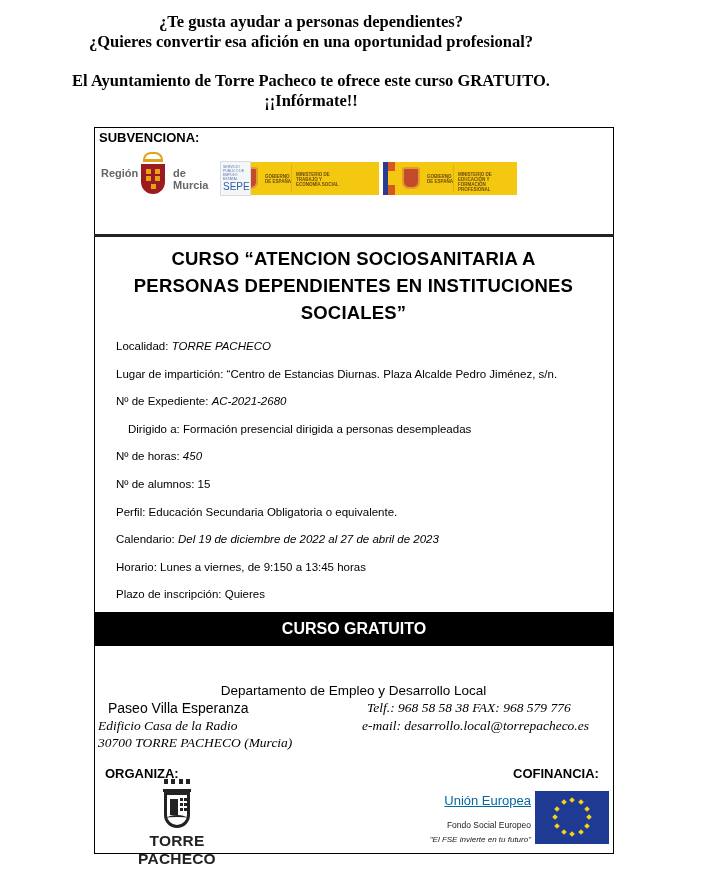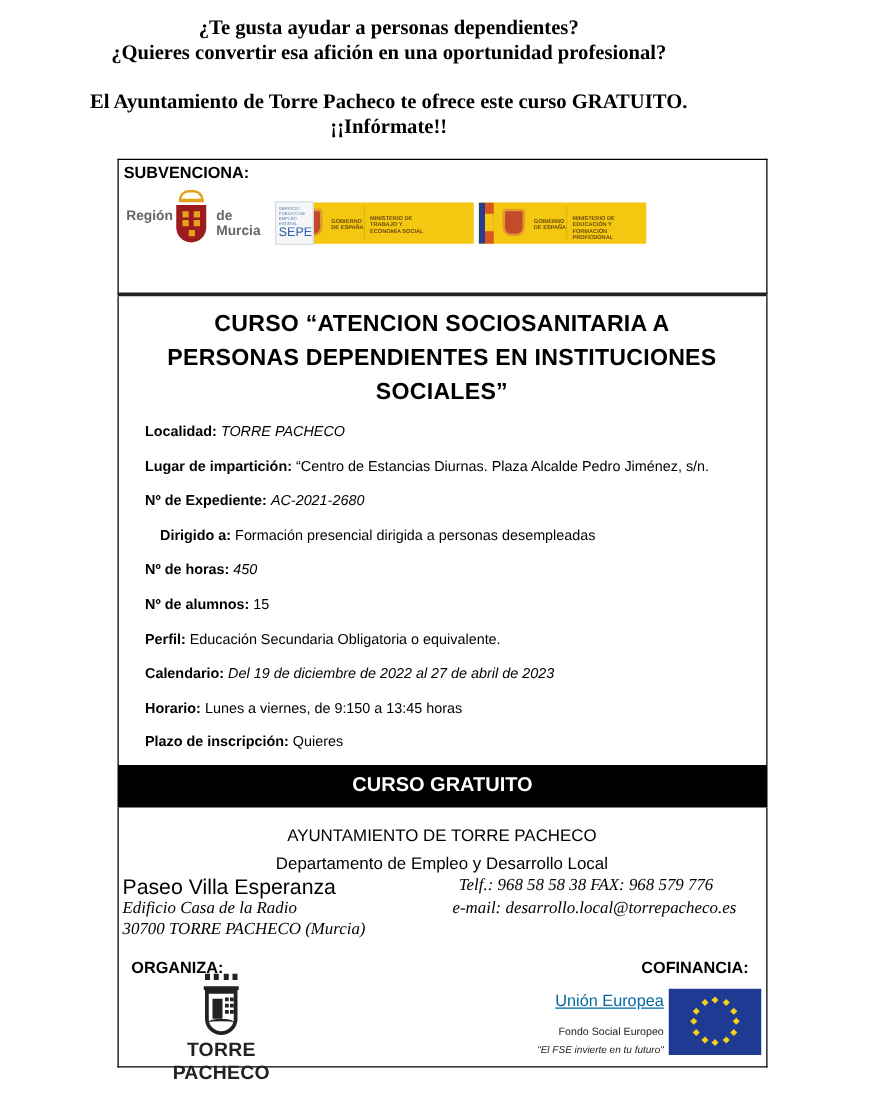--- a/index.html
+++ b/index.html
@@ -38,25 +38,25 @@
   .sepe .t2 { position: absolute; left: 2px; bottom: 3px; font-size: 10px; color: #2e5fa9; }
 
   .sef { position: absolute; left: 436px; top: 26px; width: 60px; height: 55px; }
   .sef .big { font-size: 32px; font-weight: bold; font-style: italic; color: #2d77c4; line-height: 34px; letter-spacing: -1px; }
   .sef .s1 { font-size: 4.5px; color: #444; line-height: 5px; }
   .sef .s2 { font-size: 4.5px; color: #222; font-weight: bold; line-height: 5px; }
 
   .title { position: absolute; left: 0; top: 8px; width: 517px; text-align: center; font-weight: 900; font-size: 18.5px; line-height: 27px; letter-spacing: 0.2px; }
 
   .info { position: absolute; left: 21px; font-size: 11.5px; line-height: 14px; white-space: nowrap; }
-  .info b { font-weight: bold; }
+  .info b { font-weight: normal; }
   .info i { font-style: italic; }
 
   .foot-center { position: absolute; left: 0; width: 517px; text-align: center; font-size: 13.5px; }
-  .addr-l { position: absolute; left: 3px; font-size: 17px; }
+  .addr-l { position: absolute; left: 13px; font-size: 14px; }
   .addr-li { position: absolute; left: 3px; font-size: 13.5px; font-style: italic; }
   .addr-r { position: absolute; left: 272px; font-size: 13.5px; font-style: italic; }
 
   .tp-logo { position: absolute; left: 20px; top: 136px; width: 120px; height: 72px; }
   .tp-crown { position: absolute; left: 48px; top: 0; width: 28px; height: 7px; border-bottom: 3px solid #222; }
   .tp-crown span { position: absolute; top: -3px; width: 4px; height: 5px; background: #222; }
   .tp-shield { position: absolute; left: 49px; top: 10px; width: 26px; height: 36px; border: 3px solid #222; border-radius: 0 0 13px 13px; box-sizing: border-box; background: #fff; }
   .tp-shield .tower { position: absolute; left: 3px; top: 4px; width: 8px; height: 16px; background: #222; }
   .tp-shield .chk { position: absolute; width: 3px; height: 3px; background: #222; }
   .tp-shield .wave { position: absolute; left: 0; bottom: 4px; width: 20px; height: 4px; border-top: 2px solid #222; border-radius: 50%; }
@@ -138,21 +138,20 @@
       <div class="info" style="top: 267.6px;"><b>Perfil:</b> <span>Educación Secundaria Obligatoria o equivalente.</span></div>
       <div class="info" style="top: 295.2px;"><b>Calendario:</b> <i>Del 19 de diciembre de 2022 al 27 de abril de 2023</i></div>
       <div class="info" style="top: 322.8px;"><b>Horario:</b> <span>Lunes a viernes, de 9:150 a 13:45 horas</span></div>
       <div class="info" style="top: 350.4px;"><b>Plazo de inscripción:</b> <span>Quieres</span></div>
     </div>
 </div>
 
 <div class="band sans">CURSO GRATUITO</div>
 
 <div class="frame box-foot">
-  <div class="foot-center sans" style="top:15px">AYUNTAMIENTO DE TORRE PACHECO</div>
   <div class="foot-center sans" style="top:37px">Departamento de Empleo y Desarrollo Local</div>
   <div class="addr-l sans" style="top:54px">Paseo Villa Esperanza</div>
   <div class="addr-li serif" style="top:72px">Edificio Casa de la Radio</div>
   <div class="addr-li serif" style="top:89px">30700 TORRE PACHECO (Murcia)</div>
   <div class="addr-r serif" style="top:54px">Telf.: 968 58 58 38  FAX: 968 579 776</div>
   <div class="addr-r serif" style="top:72px;left:267px">e-mail: desarrollo.local@torrepacheco.es</div>
 
   <div class="lbl sans" style="left:10px;top:120px">ORGANIZA:</div>
   <div class="lbl sans" style="left:418px;top:120px">COFINANCIA:</div>
 

